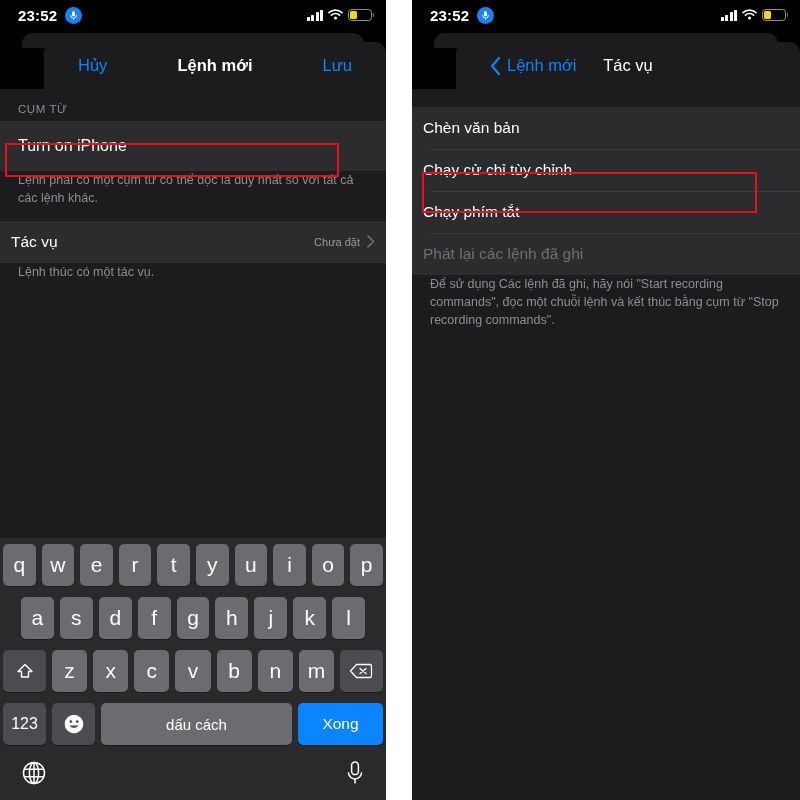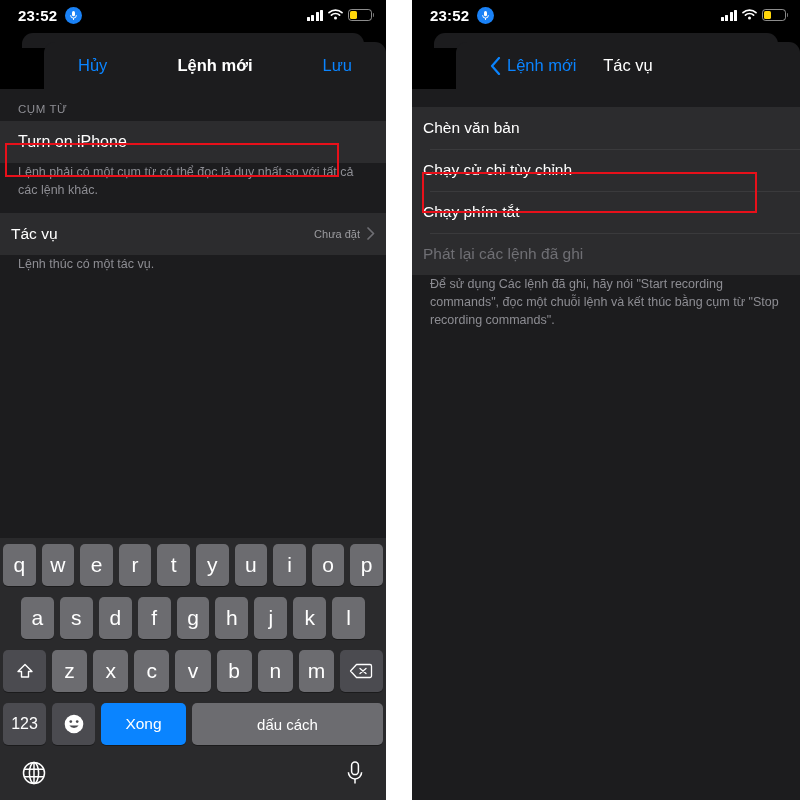--- a/index.html
+++ b/index.html
@@ -168,21 +168,21 @@
   .footnote {
     color: #8d8d93;
     font-size: 12.5px;
     line-height: 1.45;
     padding: 0 18px 14px 18px;
     background: #1c1c1e;
   }
 
   .field-cell {
     background: #2c2c2e;
-    height: 42px;
+    height: 50px;
     display: flex;
     align-items: center;
     padding: 0 18px;
     box-sizing: border-box;
   }
   .field-cell input {
     background: transparent;
     border: 0; outline: 0;
     color: #ffffff;
     font-size: 16px;
@@ -364,22 +364,22 @@
       <div class="krow r4">
         <div class="key dark num">123</div>
         <div class="key dark emoji">
           <svg width="22" height="22" viewBox="0 0 22 22">
               <circle cx="11" cy="11" r="9.3" fill="#fff"></circle>
               <circle cx="7.8" cy="8.6" r="1.35" fill="#4b4b50"></circle>
               <circle cx="14.2" cy="8.6" r="1.35" fill="#4b4b50"></circle>
               <path d="M6.4 12.6 a5.2 4.4 0 0 0 9.2 0 Z" fill="#4b4b50"></path>
             </svg>
         </div>
+        <div class="key space">dấu cách</div>
         <div class="key done">Xong</div>
-        <div class="key space">dấu cách</div>
       </div>
       <div class="kbottom">
         <span class="gicon">
           <svg width="26" height="26" viewBox="0 0 26 26">
               <circle cx="13" cy="13" r="10.5" stroke="#fff" stroke-width="1.5" fill="none"></circle>
               <ellipse cx="13" cy="13" rx="4.6" ry="10.5" stroke="#fff" stroke-width="1.5" fill="none"></ellipse>
               <path d="M2.9 9.3 H23.1 M2.9 16.7 H23.1 M13 2.5 V23.5" stroke="#fff" stroke-width="1.5"></path>
             </svg>
         </span>
         <span class="micicon">

